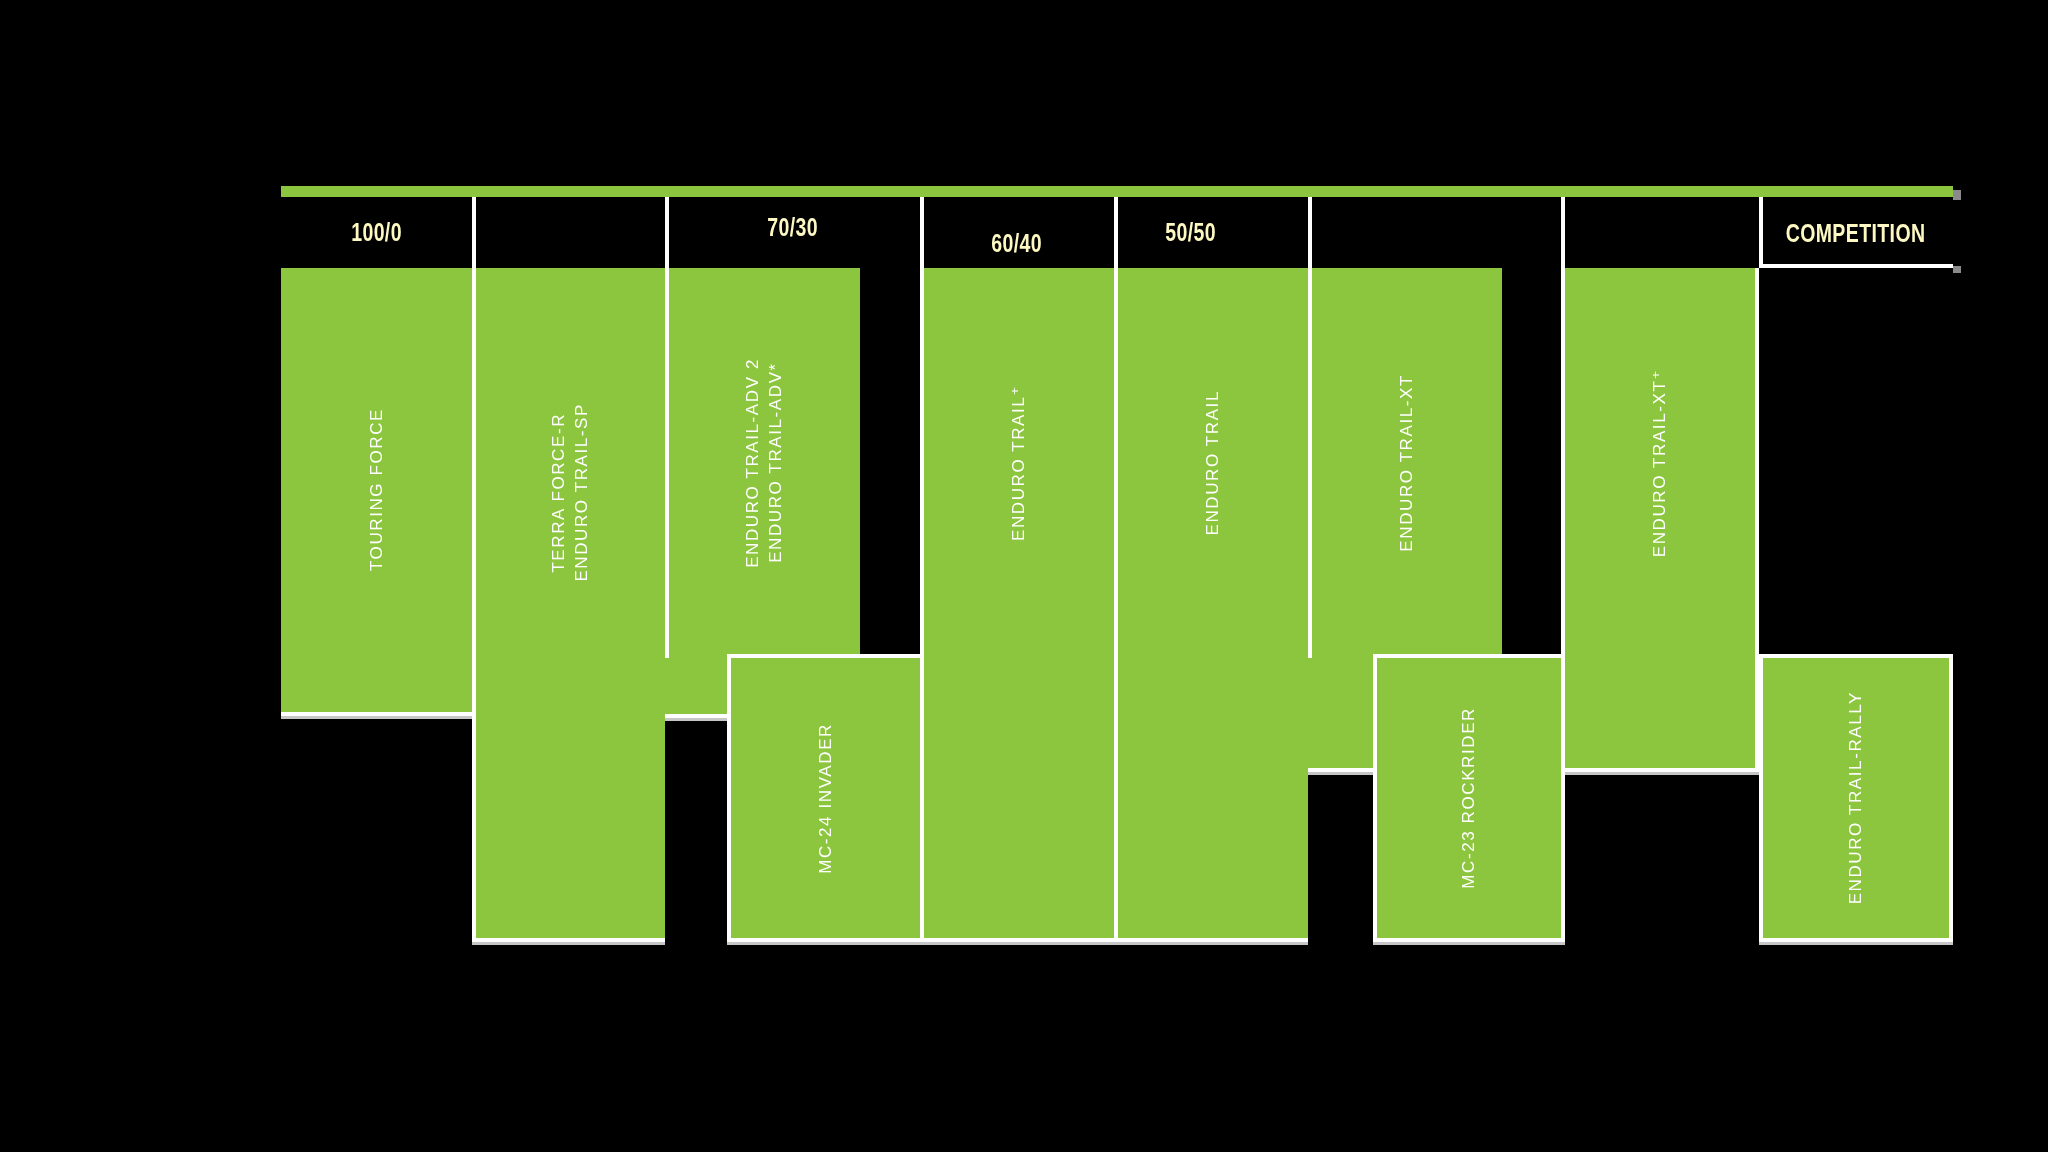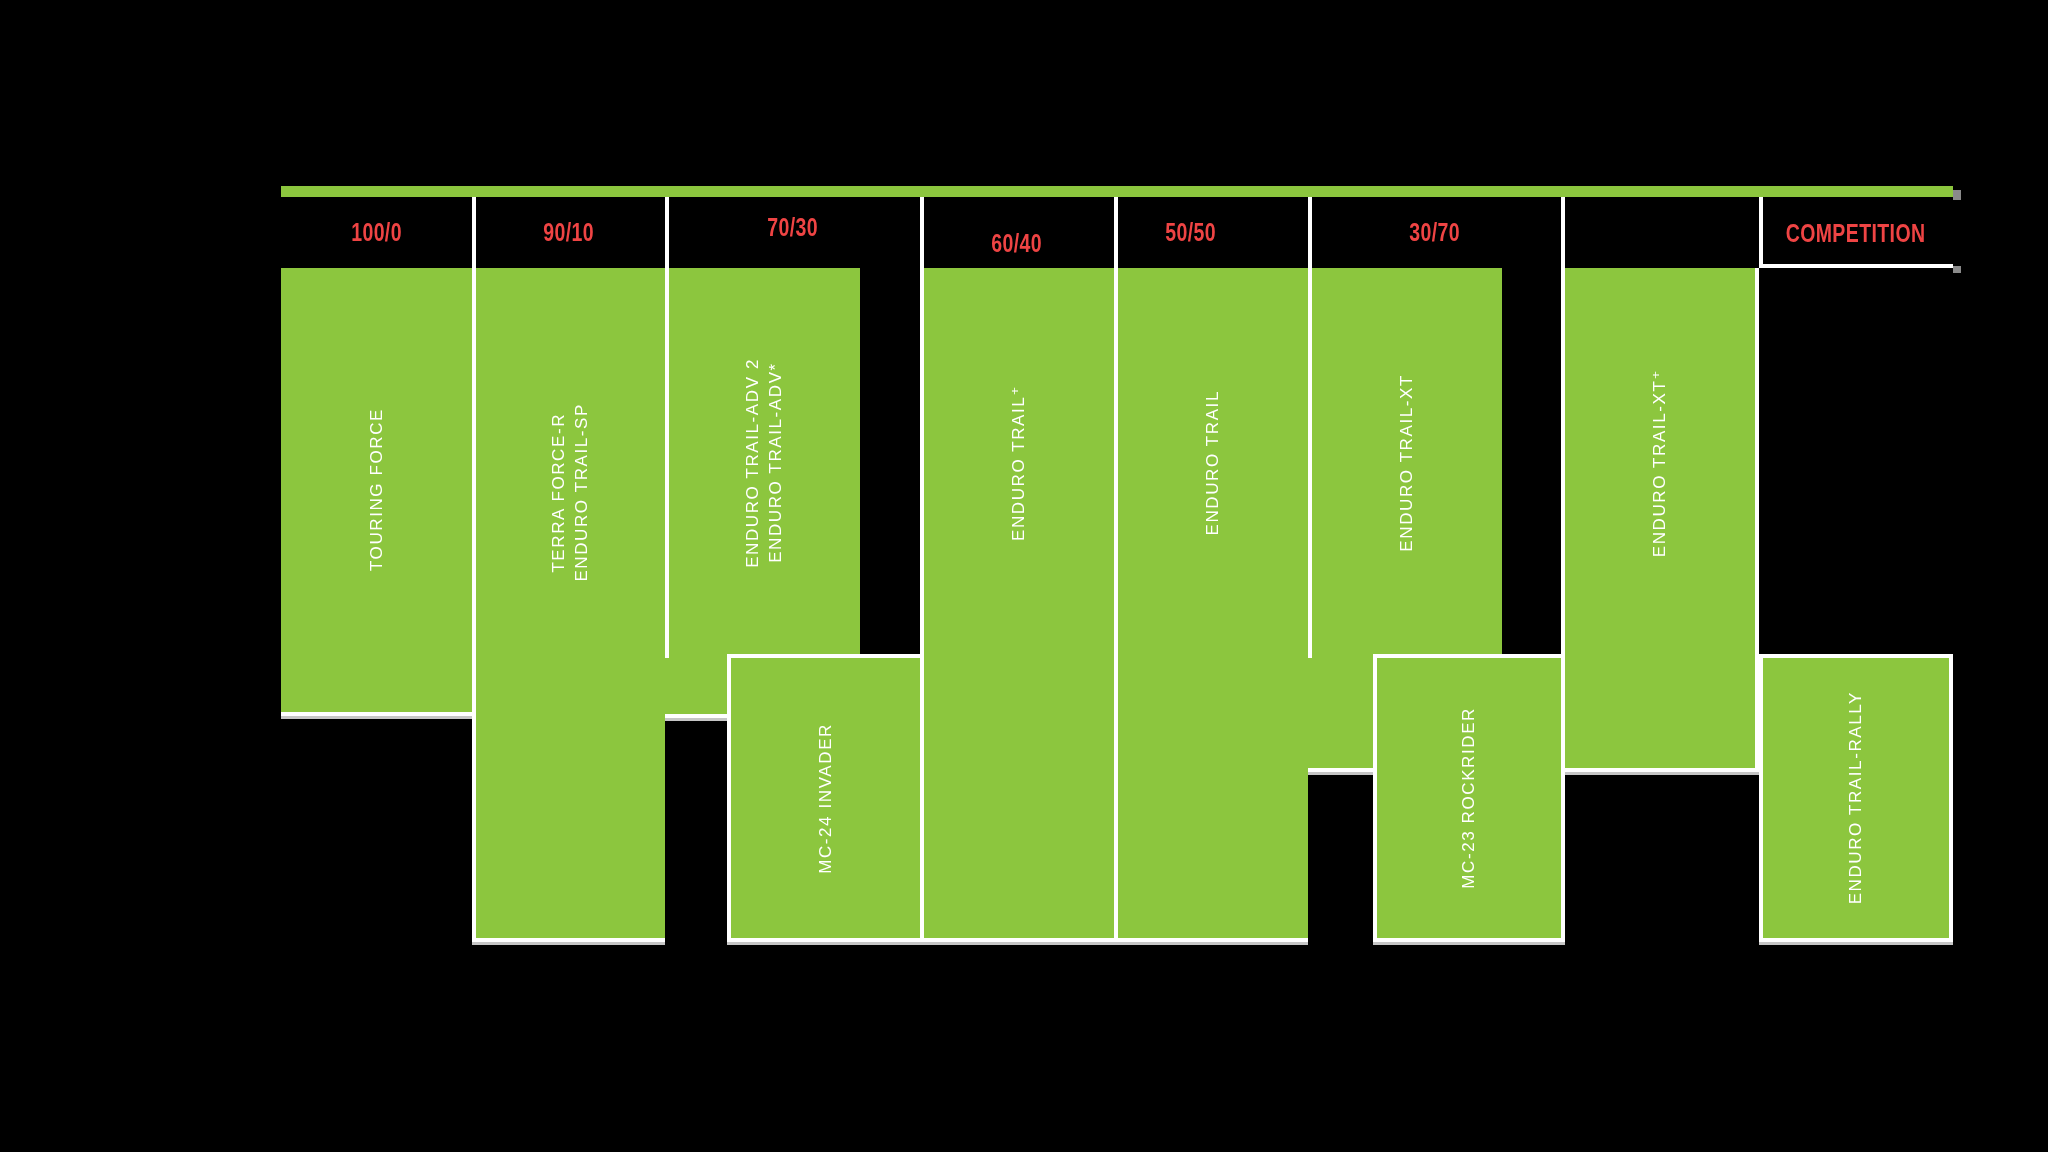--- a/index.html
+++ b/index.html
@@ -19,21 +19,21 @@
 
   
   .top-strip { background: #8CC63E; }
   .gray-cap { background: #8A8A8A; }
 
   
   .header-cell {
     display: flex;
     align-items: center;
     justify-content: center;
-    color: #ef4444;
+    color: #fef9c3;
     background: transparent;
   }
   .header-cell .hd-txt {
     display: inline-block;
     font-size: 25px;
     font-weight: 700;
     letter-spacing: 0.5px;
     transform: scaleX(0.78);
     white-space: nowrap;
   }
@@ -70,34 +70,28 @@
 <body>
 
 <div id="canvas">
 
   <div class="abs top-strip" style="left:281px; top:186px; width:1672px; height:11px;"></div>
   <div class="abs gray-cap" style="left:1953px; top:190px; width:8px; height:10px;"></div>
 
   <div class="abs header-cell" style="left:281px; top:197px; width:191px; height:71px;">
     <span class="hd-txt">100/0</span>
   </div>
-  <div class="abs header-cell" style="left:472px; top:197px; width:193px; height:71px;">
-    <span class="hd-txt">90/10</span>
-  </div>
   <div class="abs header-cell" style="left:665px; top:197px; width:255px; height:60px;">
     <span class="hd-txt">70/30</span>
   </div>
   <div class="abs header-cell" style="left:920px; top:197px; width:194px; height:92px;">
     <span class="hd-txt">60/40</span>
   </div>
   <div class="abs header-cell" style="left:1114px; top:197px; width:154px; height:71px;">
     <span class="hd-txt">50/50</span>
-  </div>
-  <div class="abs header-cell" style="left:1308px; top:197px; width:253px; height:71px;">
-    <span class="hd-txt">30/70</span>
   </div>
   <div class="abs header-cell" style="left:1759px; top:197px; width:194px; height:73px;">
     <span class="hd-txt">COMPETITION</span>
   </div>
 
   <div class="abs header-sep" style="left:472px;  top:197px; width:4px; height:71px;"></div>
   <div class="abs header-sep" style="left:665px;  top:197px; width:4px; height:71px;"></div>
   <div class="abs header-sep" style="left:920px;  top:197px; width:4px; height:71px;"></div>
   <div class="abs header-sep" style="left:1114px; top:197px; width:4px; height:71px;"></div>
   <div class="abs header-sep" style="left:1308px; top:197px; width:4px; height:71px;"></div>

